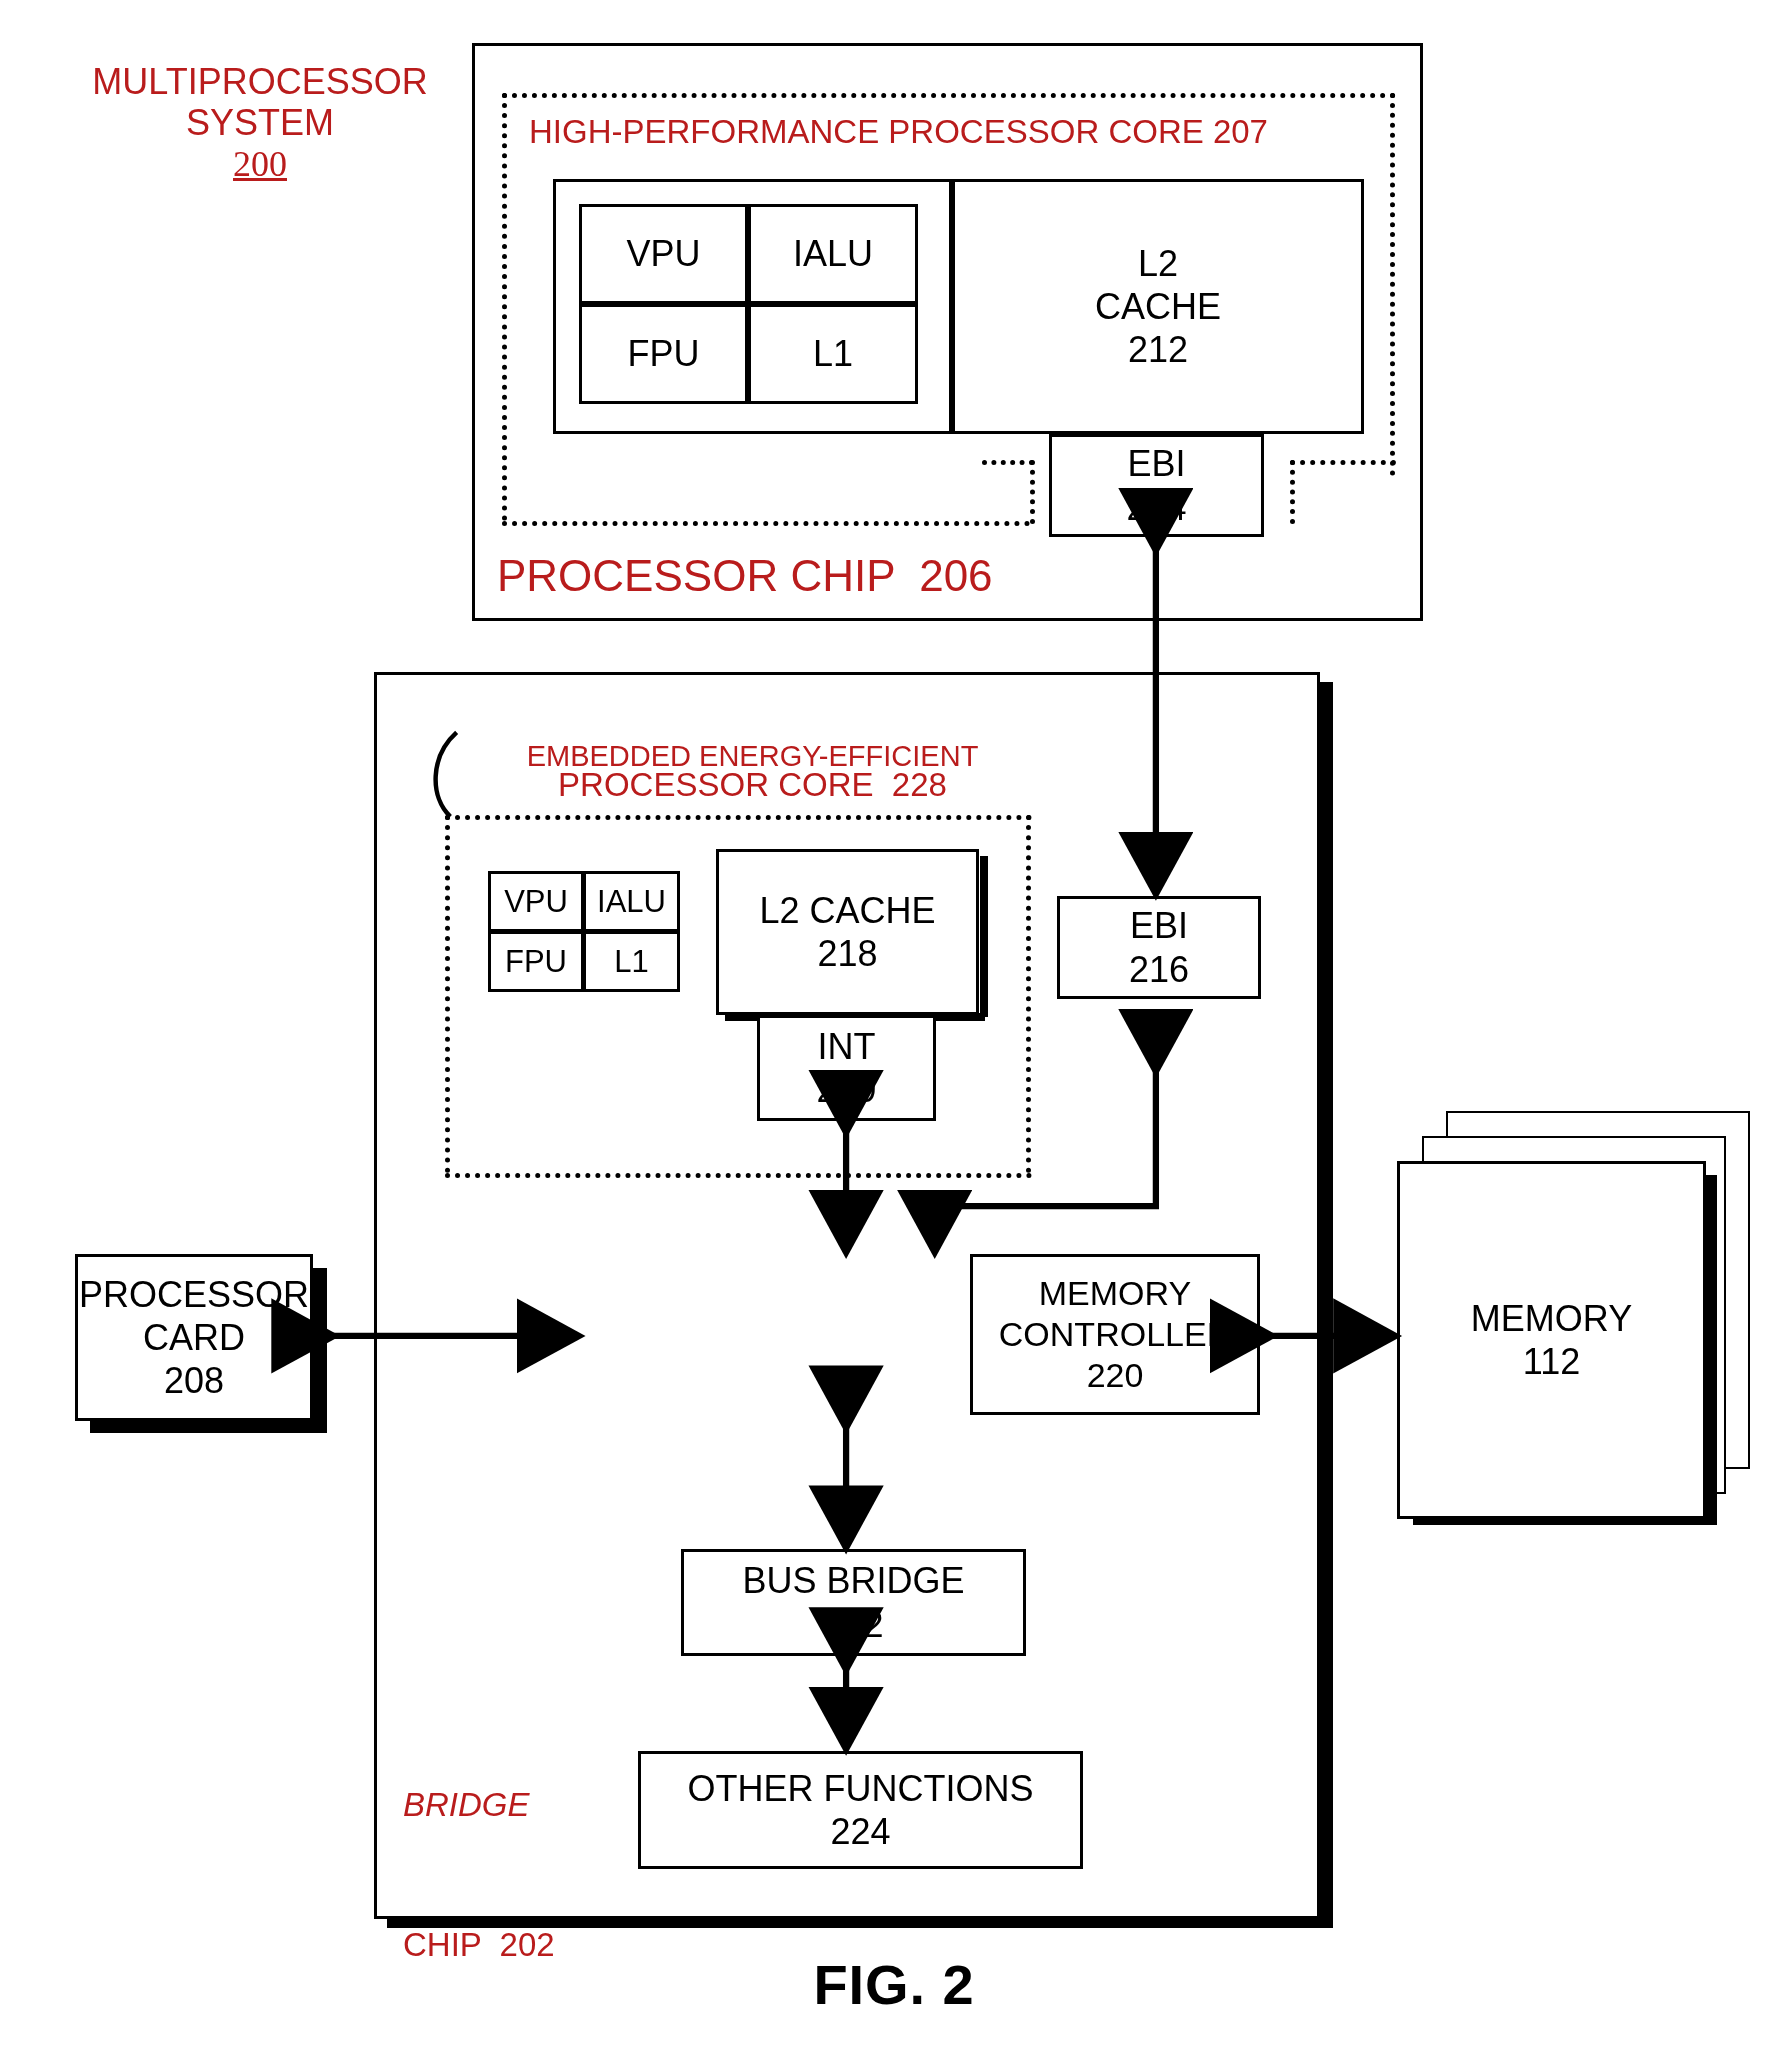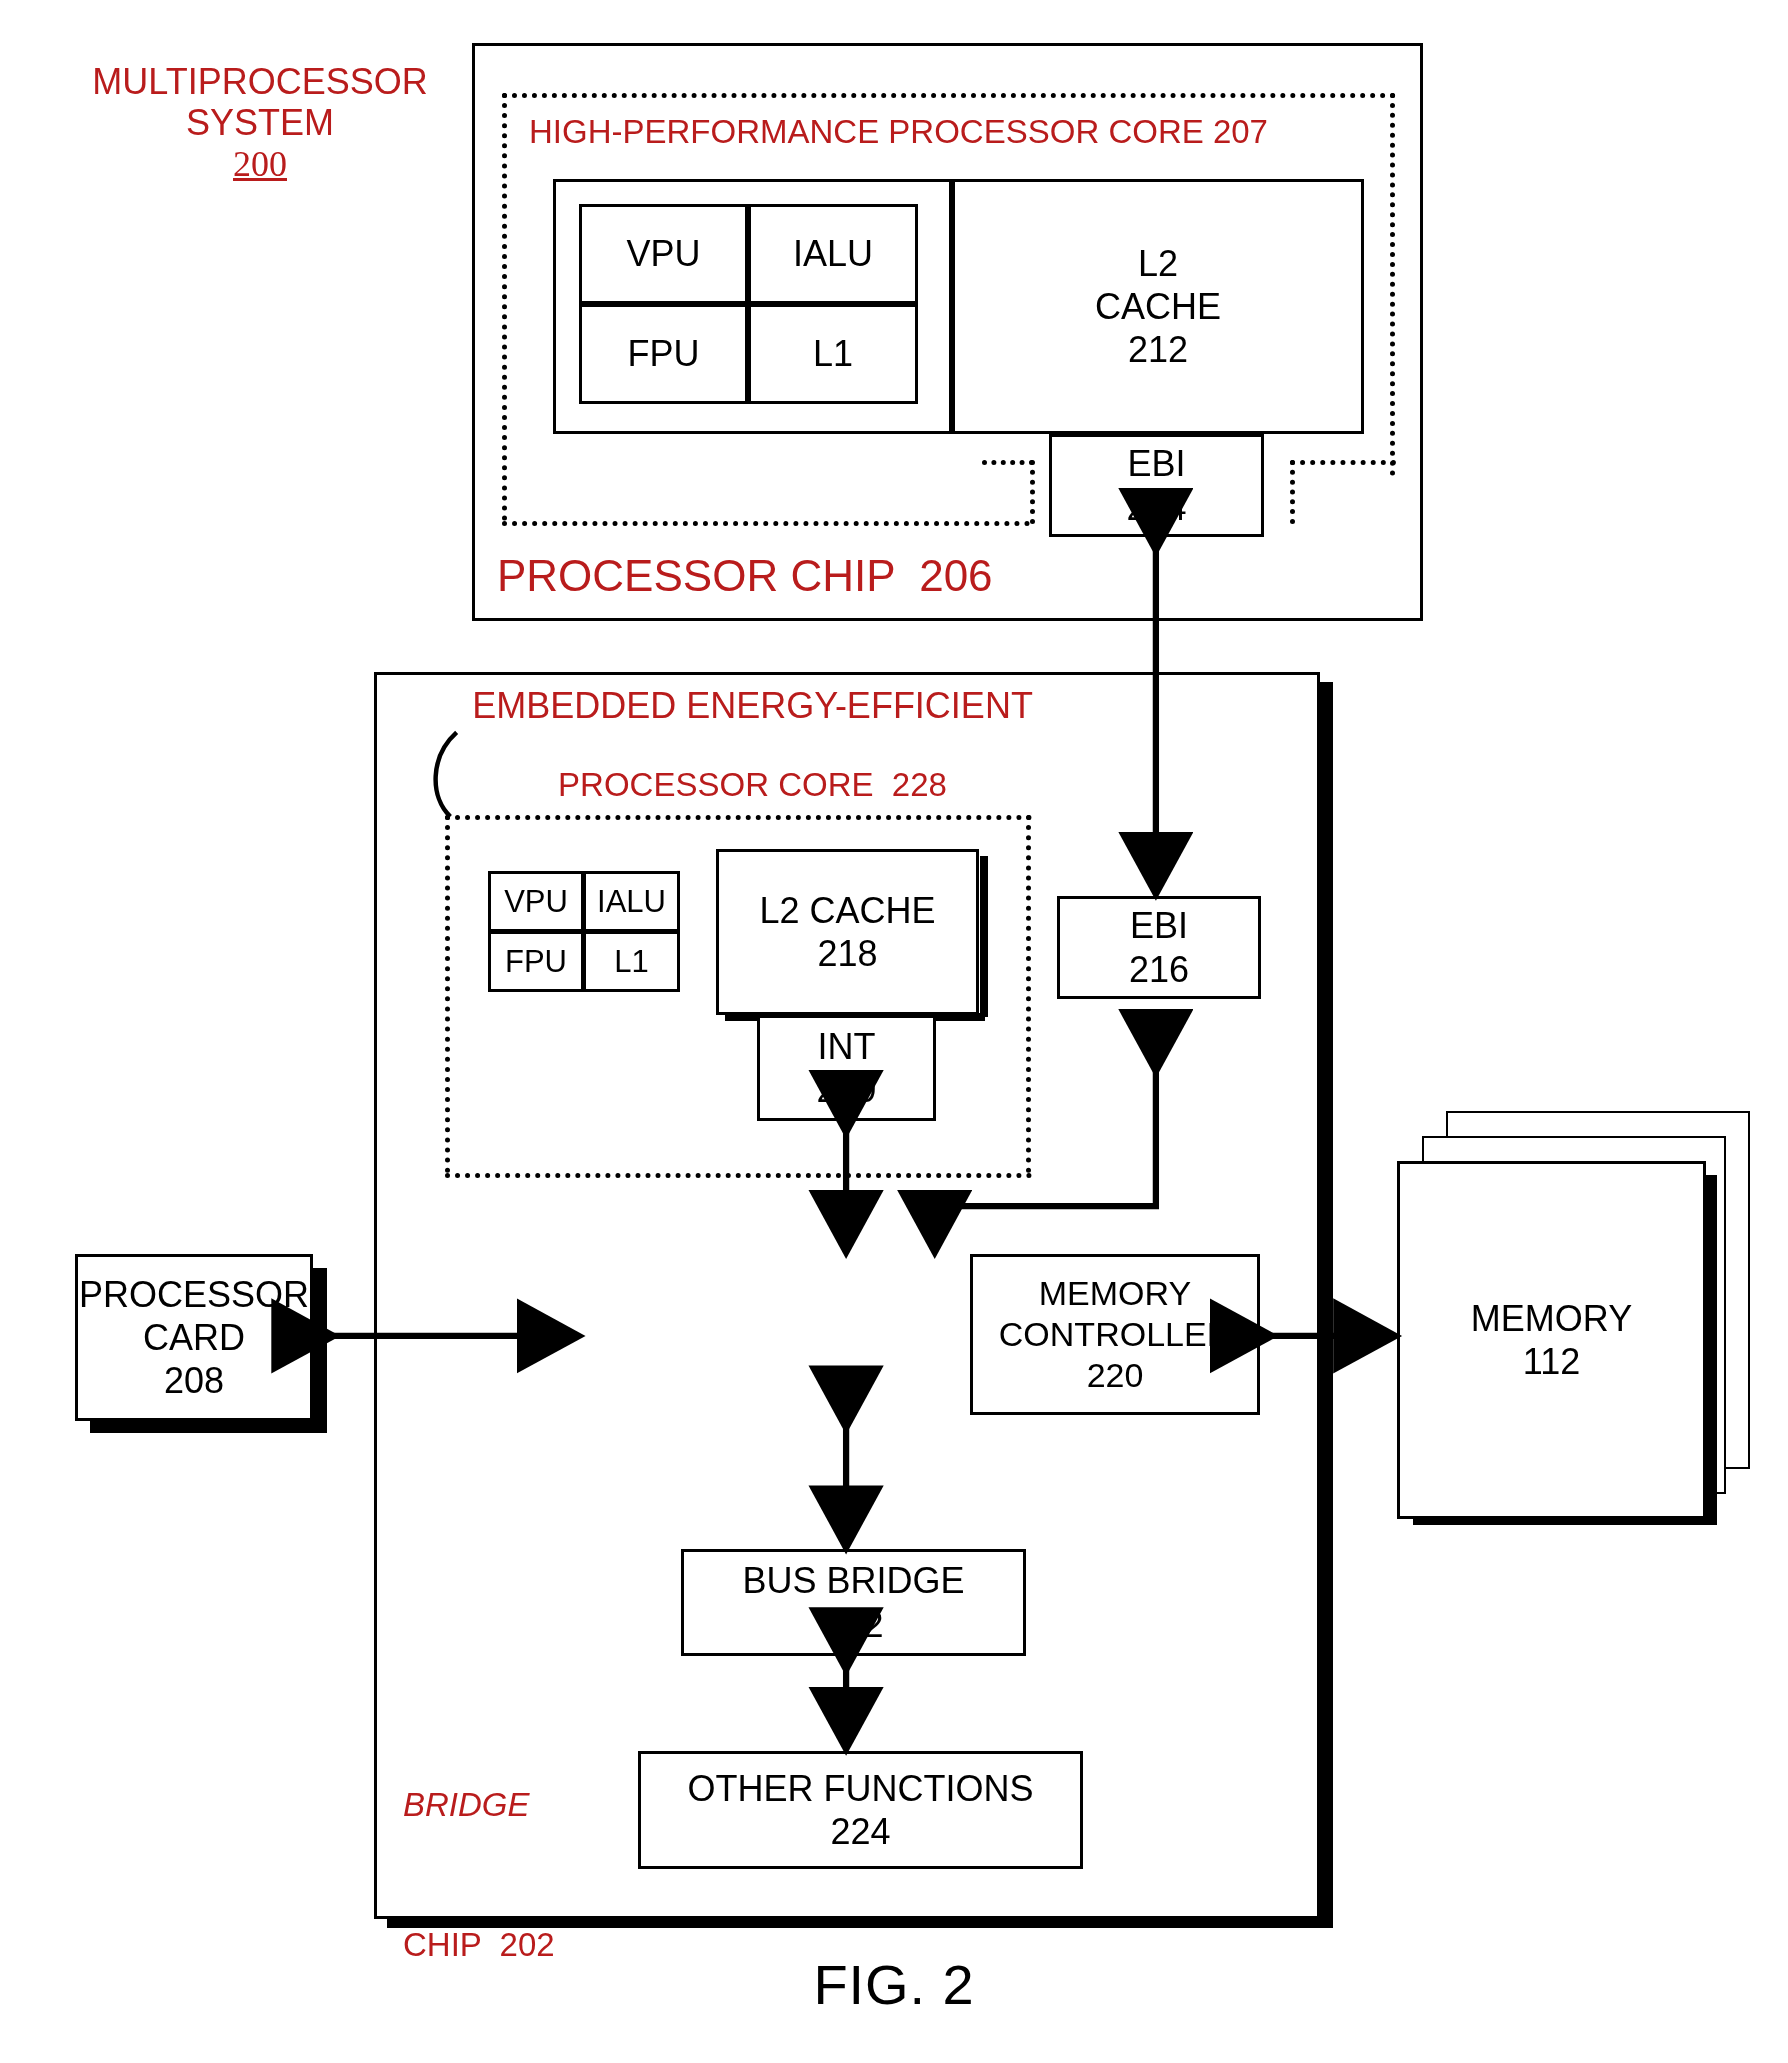--- a/index.html
+++ b/index.html
@@ -59,21 +59,21 @@
   svg.overlay {
     position: absolute;
     left: 0; top: 0;
     width: 1788px;
     height: 2063px;
     pointer-events: none;
   }
   .lbl-underline { text-decoration: underline; font-family: Liberation Serif, serif; }
   .figcap {
     position: absolute;
-    font-weight: normal;
+    font-weight: bold;
     letter-spacing: 0.9px;
   }
 </style>
 </head>
 <body>
 
 <div id="canvas">
 
   <div class="txt" style="left:18px; top:61px; width:484px; font-size:36px;">MULTIPROCESSOR</div>
   <div class="txt" style="left:18px; top:102px; width:484px; font-size:36px;">SYSTEM</div>
@@ -130,21 +130,21 @@
 
   <div class="box" style="left:374px; top:672px; width:946px; height:1247px;"></div>
   <div class="txt" style="left:403px; top:1786px; width:322px; font-size:33px; text-align:left;font-style:italic;">BRIDGE</div>
   <div class="txt" style="left:403px; top:1926px; width:322px; font-size:33px; text-align:left;">CHIP  202</div>
 
   <div class="dotted" style="left:445px; top:815px; width:587px; height:0; border-top:5.4px dotted #000;"></div>
   <div class="dotted" style="left:445px; top:815px; width:0; height:358px; border-left:5.4px dotted #000;"></div>
   <div class="dotted" style="left:1026px; top:815px; width:0; height:358px; border-left:5.4px dotted #000;"></div>
   <div class="dotted" style="left:445px; top:1173px; width:587px; height:0; border-top:5.4px dotted #000;"></div>
 
-  <div class="txt" style="left:448px; top:685px; width:609px; font-size:36px;">EMBEDDED ENERGY-EFFICIENT</div>
+  <div class="txt" style="left:448px; top:739px; width:609px; font-size:29px;">EMBEDDED ENERGY-EFFICIENT</div>
   <div class="txt" style="left:448px; top:766px; width:609px; font-size:33px;">PROCESSOR CORE  228</div>
 
   <div class="box" style="left:488px; top:871px; width:96px; height:61px; font-size:31px;">
     <span>VPU</span>
   </div>
   <div class="box" style="left:583px; top:871px; width:97px; height:61px; font-size:31px;">
     <span>IALU</span>
   </div>
   <div class="box" style="left:488px; top:931px; width:96px; height:61px; font-size:31px;">
     <span>FPU</span>

